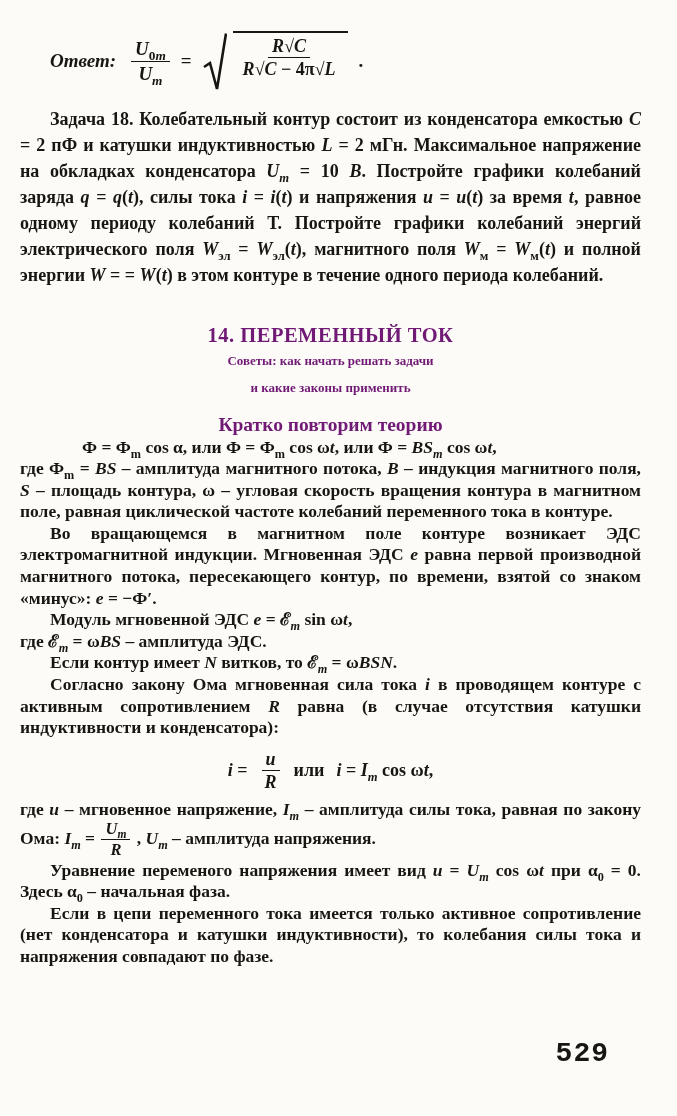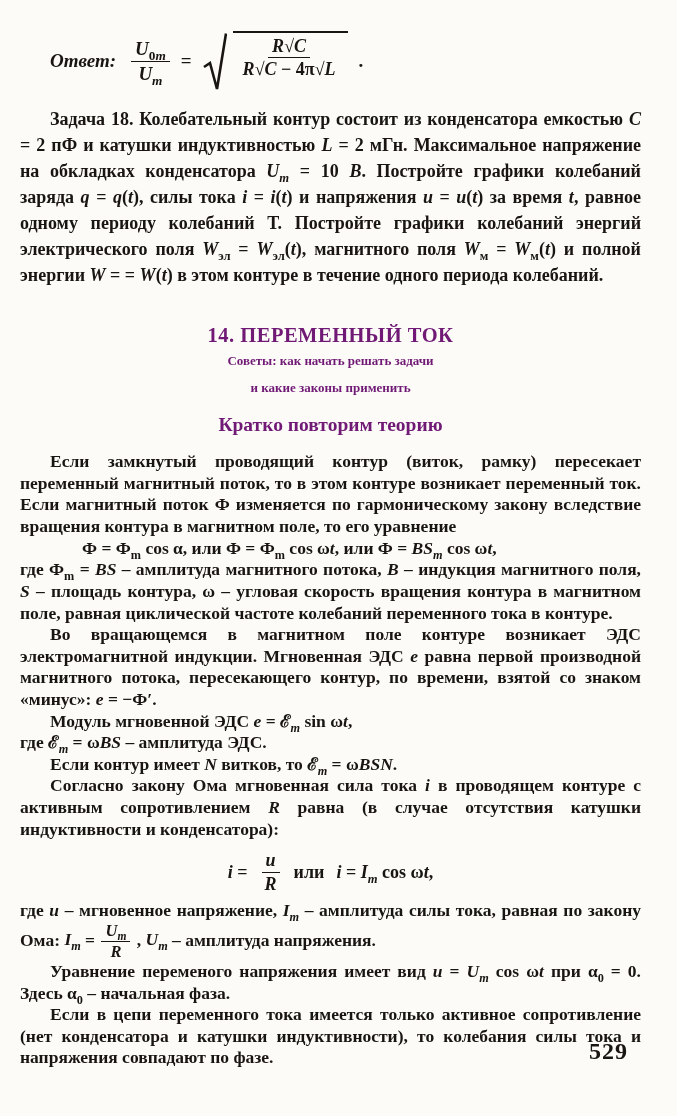--- a/index.html
+++ b/index.html
@@ -47,22 +47,22 @@
   .t.indent{text-indent:30px;}
   .formula-line{font-size:17.5px;line-height:22px;padding-left:62px;}
   .t .frac,.formula-line .frac{font-size:16.5px;line-height:1.1;}
   
   .ohm-row{
     display:flex;align-items:center;justify-content:center;gap:12px;
     margin:9px 0 5px 0;font-size:18px;min-height:46px;
   }
   
   .page-number{
-    position:absolute;top:1038px;right:49px;
-    font-size:24px;font-weight:bold;letter-spacing:1px;
+    position:absolute;top:1038px;right:68px;
+    font-size:28px;font-weight:bold;letter-spacing:1px;font-family:Liberation Mono, monospace;
   }
   i{font-style:italic;}
   sub{font-size:70%;line-height:0;}
 </style>
 </head>
 <body>
 
 <div class="page">
 
   <div class="answer-row">
@@ -85,21 +85,20 @@
     </span>
     <span class="period">.</span>
   </div>
 
   <p class="problem"><b>Задача 18.</b><span> Колебательный контур состоит из конденсатора емкостью <i>C</i> = 2 пФ и катушки индуктивностью <i>L</i> = 2 мГн. Максимальное напряжение на обкладках конденсатора <i>U<sub>m</sub></i> = 10 <i>В</i>. Постройте графики колебаний заряда <i>q</i> = <i>q</i>(<i>t</i>), силы тока <i>i</i> = <i>i</i>(<i>t</i>) и напряжения <i>u</i> = <i>u</i>(<i>t</i>) за время <i>t</i>, равное одному периоду колебаний Т. Постройте графики колебаний энергий электрического поля <i>W</i><sub>эл</sub> = <i>W</i><sub>эл</sub>(<i>t</i>), магнитного поля <i>W</i><sub>м</sub> = <i>W</i><sub>м</sub>(<i>t</i>) и полной энергии <i>W</i> = = <i>W</i>(<i>t</i>) в этом контуре в течение одного периода колебаний.</span></p>
 
   <h1>14. ПЕРЕМЕННЫЙ ТОК</h1>
   <h2><span>Советы: как начать решать задачи</span><br><span>и какие законы применить</span></h2>
   <h3>Кратко повторим теорию</h3>
 
-  <p class="t indent first">Если замкнутый проводящий контур (виток, рамку) пересекает переменный магнитный поток, то в этом контуре возникает переменный ток. Если магнитный поток Ф изменяется по гармоническому закону вследствие вращения контура в магнитном поле, то его уравнение</p>
   <div class="formula-line">Ф = Ф<sub>m</sub> cos α, или Ф = Ф<sub>m</sub> cos ω<i>t</i>, или Ф = <i>BS</i><sub><i>m</i></sub> cos ω<i>t</i>,</div>
   <p class="t">где Ф<sub>m</sub> = <i>BS</i> – амплитуда магнитного потока, <i>B</i> – индукция магнитного поля, <i>S</i> – площадь контура, ω – угловая скорость вращения контура в магнитном поле, равная циклической частоте колебаний переменного тока в контуре.</p>
   <p class="t indent">Во вращающемся в магнитном поле контуре возникает ЭДС электромагнитной индукции. Мгновенная ЭДС <i>e</i> равна первой производной магнитного потока, пересекающего контур, по времени, взятой со знаком «минус»: <i>e</i> = −Ф′.</p>
   <p class="t indent">Модуль мгновенной ЭДС  <i>e</i> = ℰ<sub><i>m</i></sub> sin ω<i>t</i>,</p>
   <p class="t">где ℰ<sub><i>m</i></sub> = ω<i>BS</i> – амплитуда ЭДС.</p>
   <p class="t indent">Если контур имеет <i>N</i> витков, то ℰ<sub><i>m</i></sub> = ω<i>BSN</i>.</p>
   <p class="t indent">Согласно закону Ома мгновенная сила тока <i>i</i> в проводящем контуре с активным сопротивлением <i>R</i> равна (в случае отсутствия катушки индуктивности и конденсатора):</p>
 
   <div class="ohm-row">
     <span><i>i</i> =</span>

